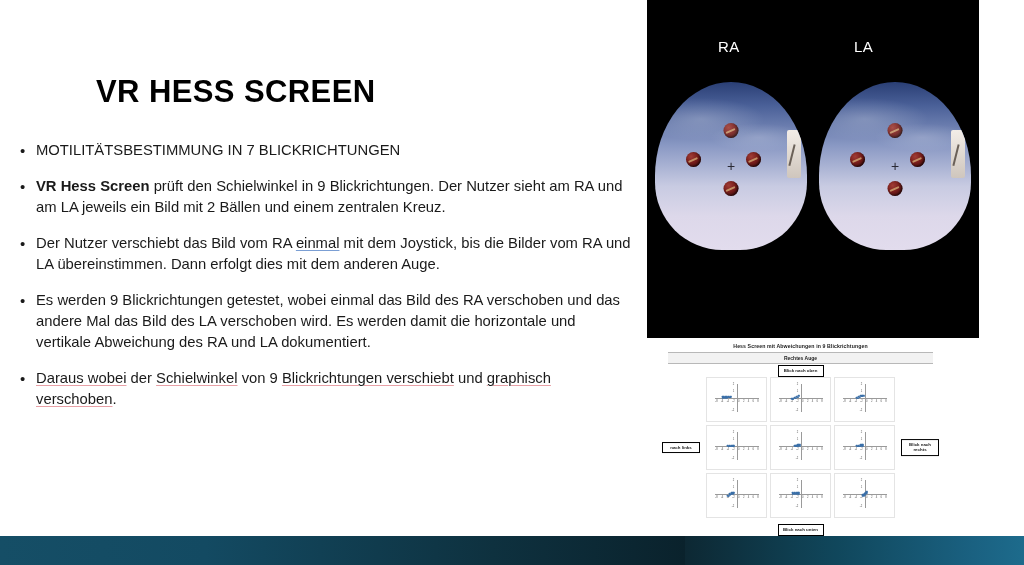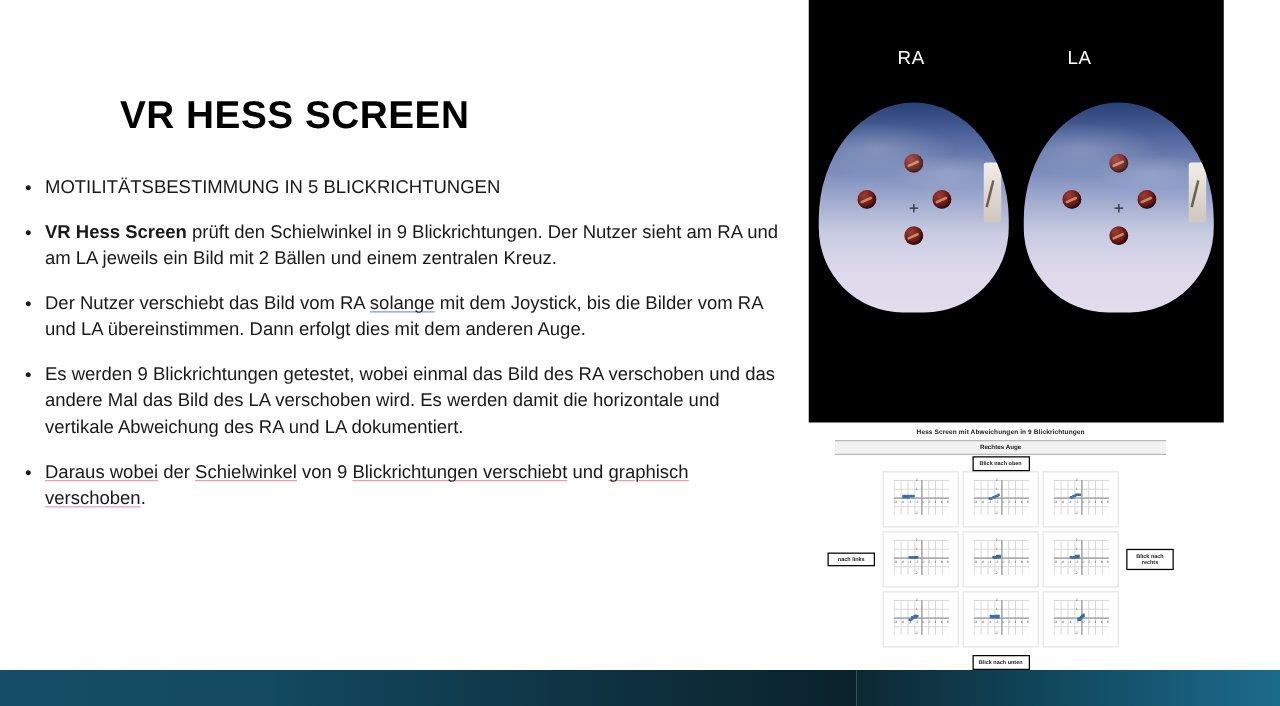--- a/index.html
+++ b/index.html
@@ -292,29 +292,29 @@
   }
 </style>
 </head>
 <body>
 
 <div class="slide-text">
   <div class="slide-title">VR HESS SCREEN</div>
   <div class="bullet-list">
       <div class="bullet">
         <span class="bullet-dot">•</span>
-        <span class="bullet-body"><span>MOTILITÄTSBESTIMMUNG IN 5 BLICKRICHTUNGEN</span></span>
+        <span class="bullet-body"><span>MOTILITÄTSBESTIMMUNG IN 7 BLICKRICHTUNGEN</span></span>
       </div>
       <div class="bullet">
         <span class="bullet-dot">•</span>
         <span class="bullet-body"><span class="b-strong">VR Hess Screen</span><span> prüft den Schielwinkel in 9 Blickrichtungen. Der Nutzer sieht am RA und am LA jeweils ein Bild mit 2 Bällen und einem zentralen Kreuz.</span></span>
       </div>
       <div class="bullet">
         <span class="bullet-dot">•</span>
-        <span class="bullet-body"><span>Der Nutzer verschiebt das Bild vom RA </span><span class="sq-blue">solange</span><span> mit dem Joystick, bis die Bilder vom RA und LA übereinstimmen. Dann erfolgt dies mit dem anderen Auge.</span></span>
+        <span class="bullet-body"><span>Der Nutzer verschiebt das Bild vom RA </span><span class="sq-blue">einmal</span><span> mit dem Joystick, bis die Bilder vom RA und LA übereinstimmen. Dann erfolgt dies mit dem anderen Auge.</span></span>
       </div>
       <div class="bullet">
         <span class="bullet-dot">•</span>
         <span class="bullet-body"><span>Es werden 9 Blickrichtungen getestet, wobei einmal das Bild des RA verschoben und das andere Mal das Bild des LA verschoben wird. Es werden damit die horizontale und vertikale Abweichung des RA und LA dokumentiert.</span></span>
       </div>
       <div class="bullet">
         <span class="bullet-dot">•</span>
         <span class="bullet-body"><span class="sq-red">Daraus wobei</span><span> der </span><span class="sq-red">Schielwinkel</span><span> von 9 </span><span class="sq-red">Blickrichtungen verschiebt</span><span> und </span><span class="sq-red">graphisch verschoben</span><span>.</span></span>
       </div>
     </div>

